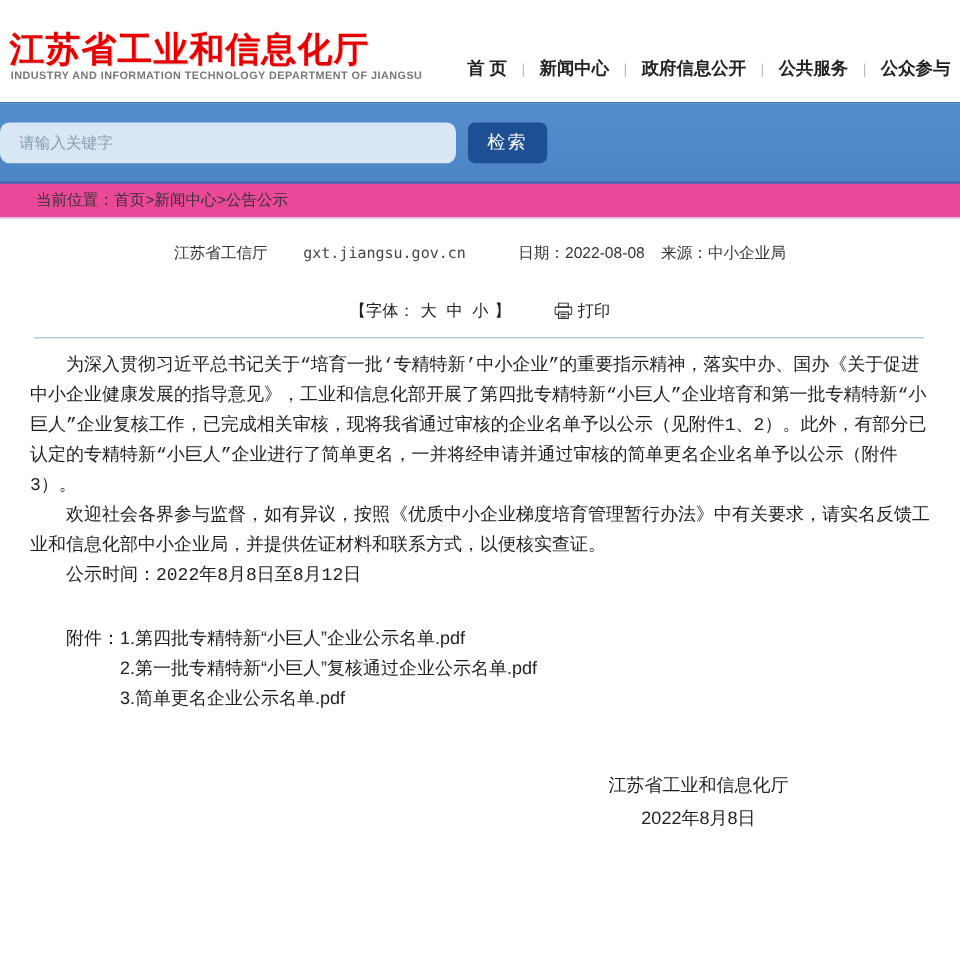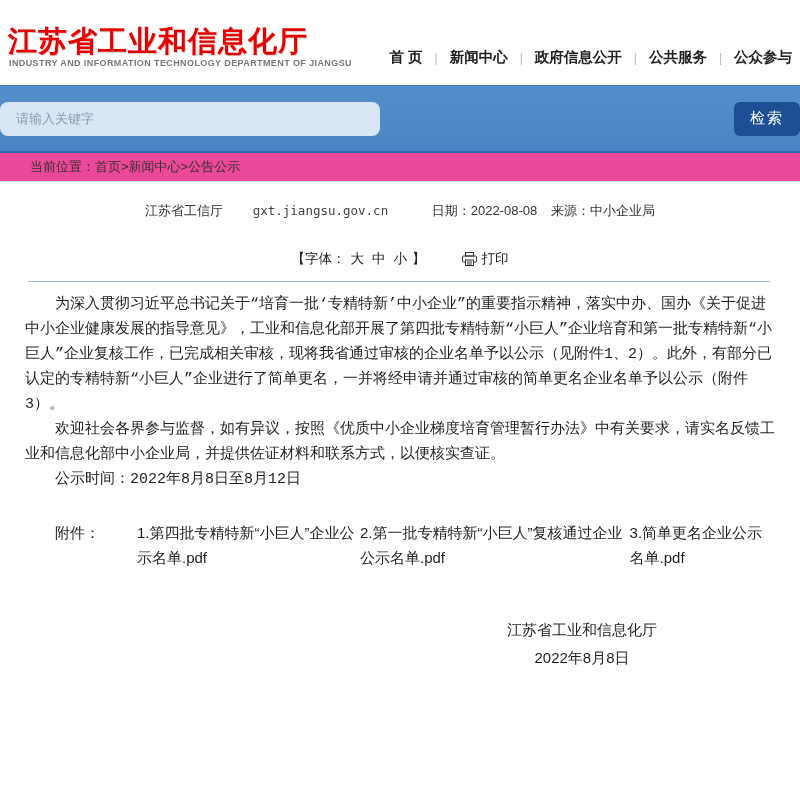--- a/index.html
+++ b/index.html
@@ -22,21 +22,21 @@
   .main-nav{
     position:absolute;right:8px;top:48px;
     font-size:14.5px;font-weight:bold;color:#222;
     display:flex;align-items:center;white-space:nowrap;
   }
   .main-nav .nav-item{cursor:pointer;}
   .main-nav .sep{color:#bbb;font-weight:normal;padding:0 12px;font-size:12px;}
   
   .search-banner{
     height:65px;background:linear-gradient(180deg,#548fcc 0%,#4b85c3 100%);
-    display:flex;align-items:center;justify-content:space-between;
+    display:flex;align-items:center;justify-content:flex-start;
     border-top:1px solid #3a74b5;
   }
   .search-input{
     width:348px;height:34px;border:none;outline:none;
     background:#d9e7f5;border-radius:8px;padding:0 16px;
     font-size:13px;color:#5d7astro;color:#6b7f94;
     font-family:"Liberation Sans","DejaVu Sans",sans-serif;
   }
   .search-input::placeholder{color:#8a9cb2;}
   .search-button{
@@ -70,23 +70,23 @@
     display:flex;justify-content:center;align-items:center;gap:2px;
   }
   .font-size-link{cursor:pointer;margin:0 3px;}
   .print-group{margin-left:34px;display:inline-flex;align-items:center;gap:5px;cursor:pointer;}
   .print-icon svg{display:block;}
   .divider{border:none;border-top:1px solid #a3bdd1;margin:13px 30px 0 28px;}
   .article-body{
     padding:10px 25px 0 25px;font-size:15px;line-height:25px;color:#1f1f1f;
   }
   .article-body p{margin:0;text-indent:2em;font-family:Liberation Mono, monospace;}
-  .attachments{margin-top:28px;display:flex;align-items:flex-start;gap:37px;}
+  .attachments{margin-top:28px;display:flex;align-items:flex-start;}
   .attachments .att-label{margin-left:2em;white-space:nowrap;}
-  .attachments .att-list{display:flex;flex-direction:row;}
+  .attachments .att-list{display:flex;flex-direction:column;}
   .attachments .att-item{cursor:pointer;}
   .signature{
     margin-top:46px;margin-left:364px;text-align:center;
     font-size:15px;line-height:28px;color:#1f1f1f;
   }
 </style>
 </head>
 <body>
 
 <header class="site-header">

